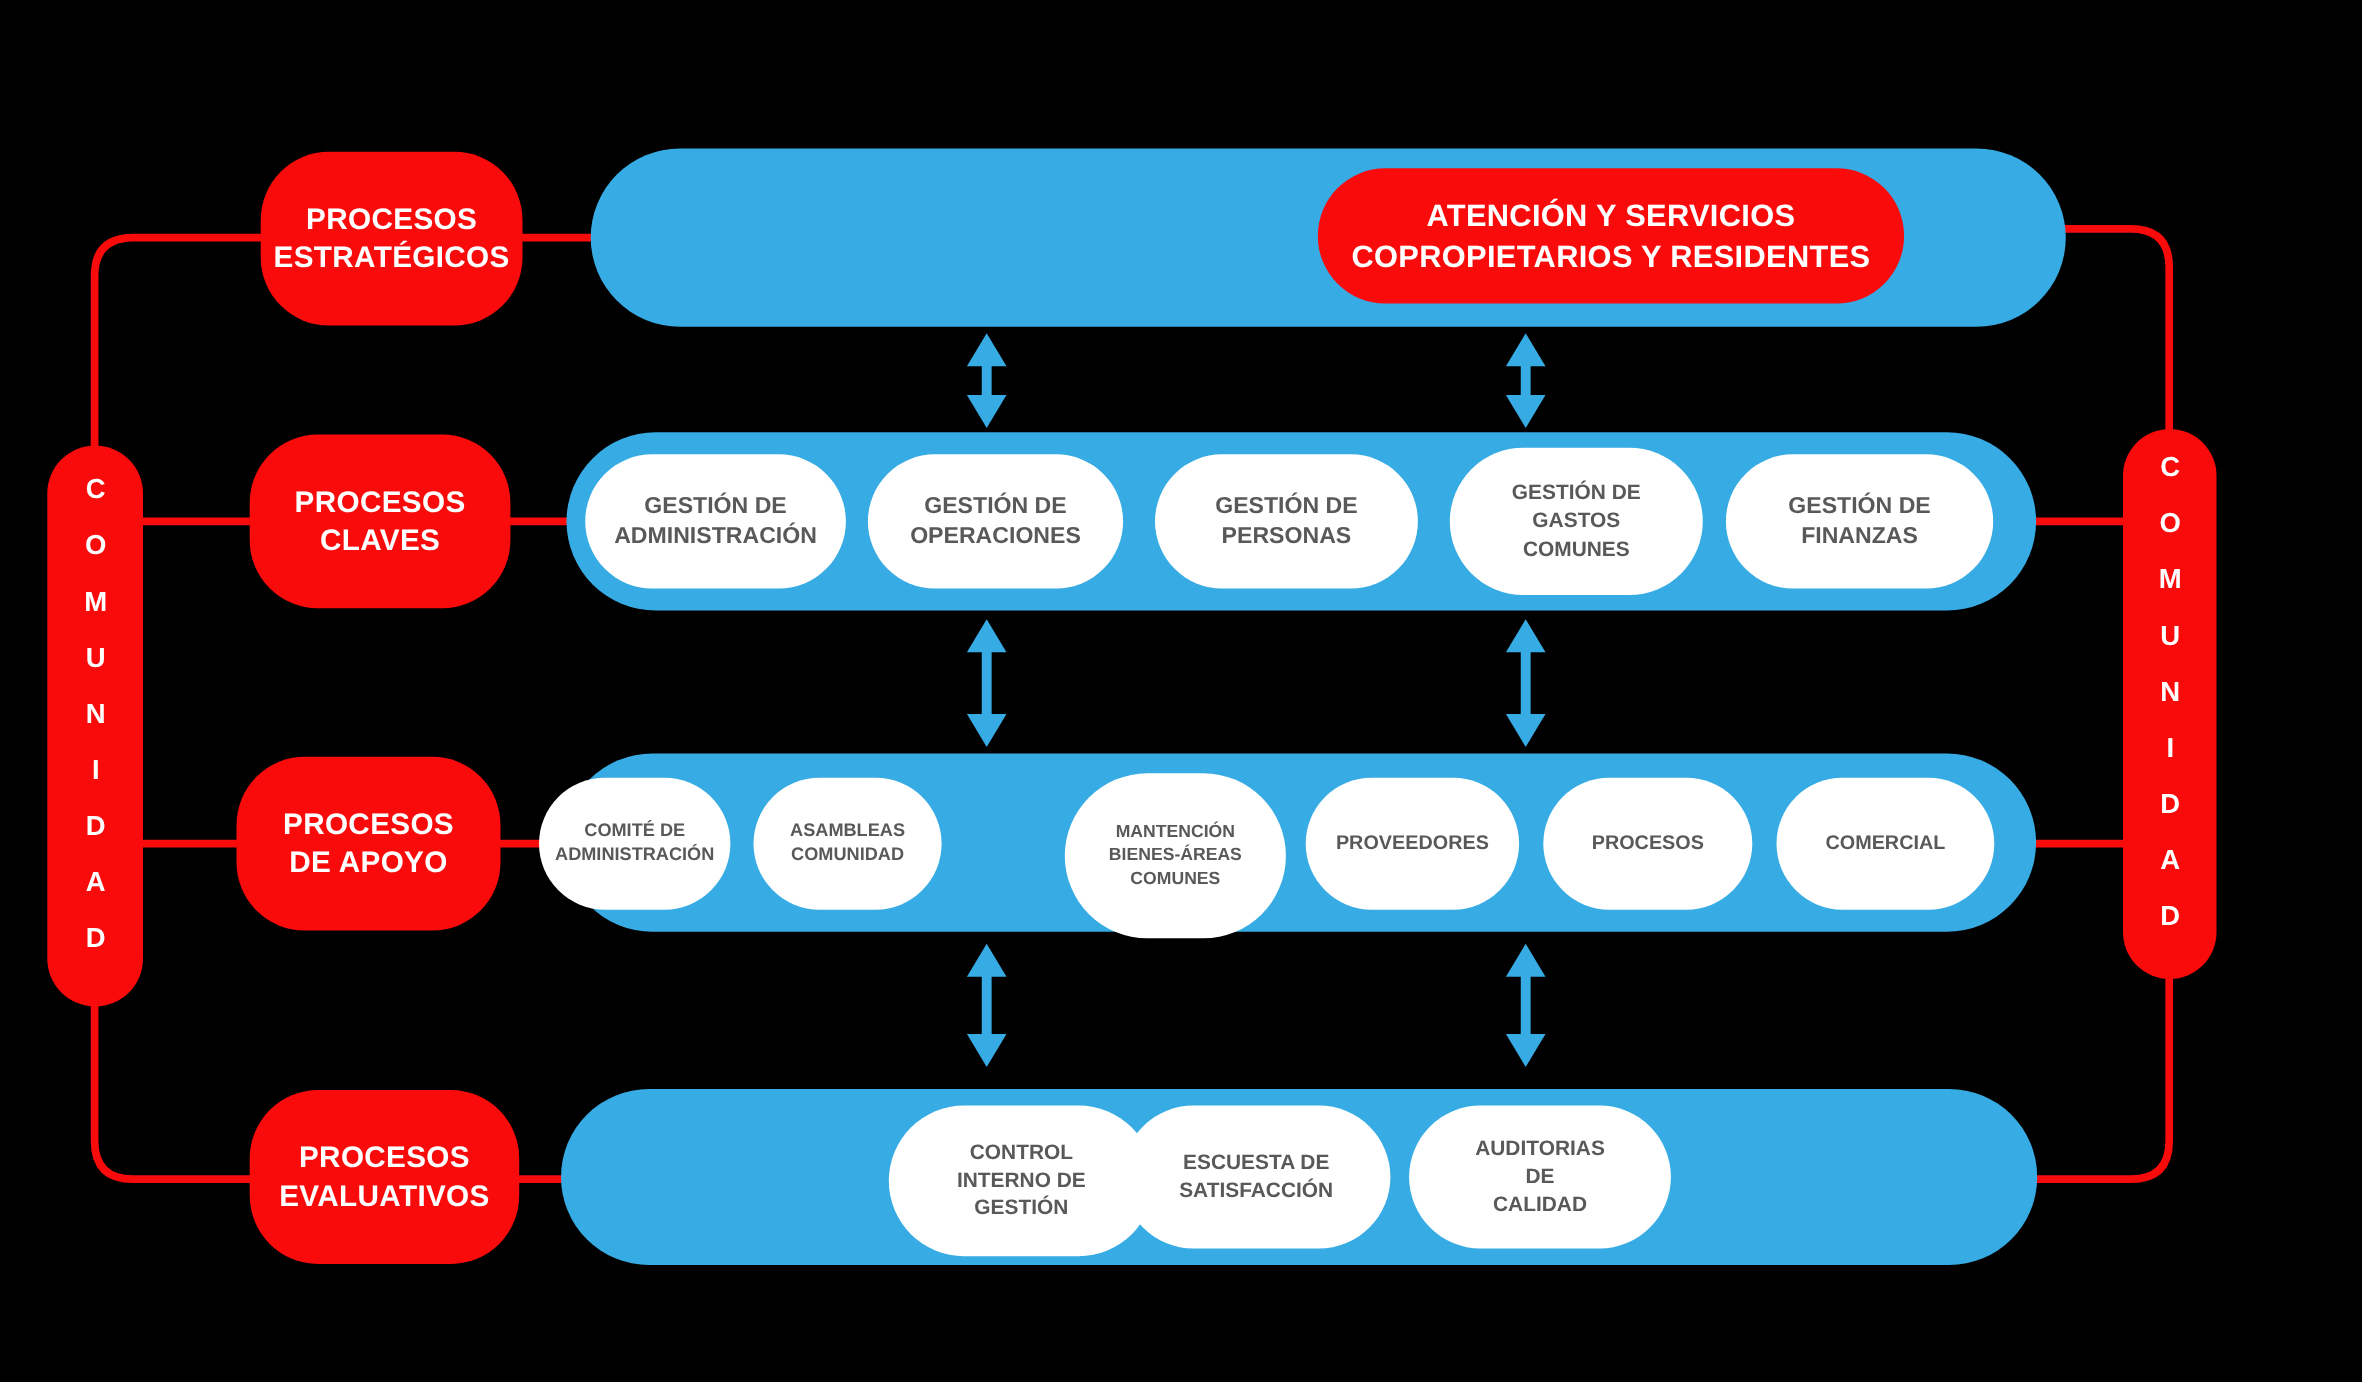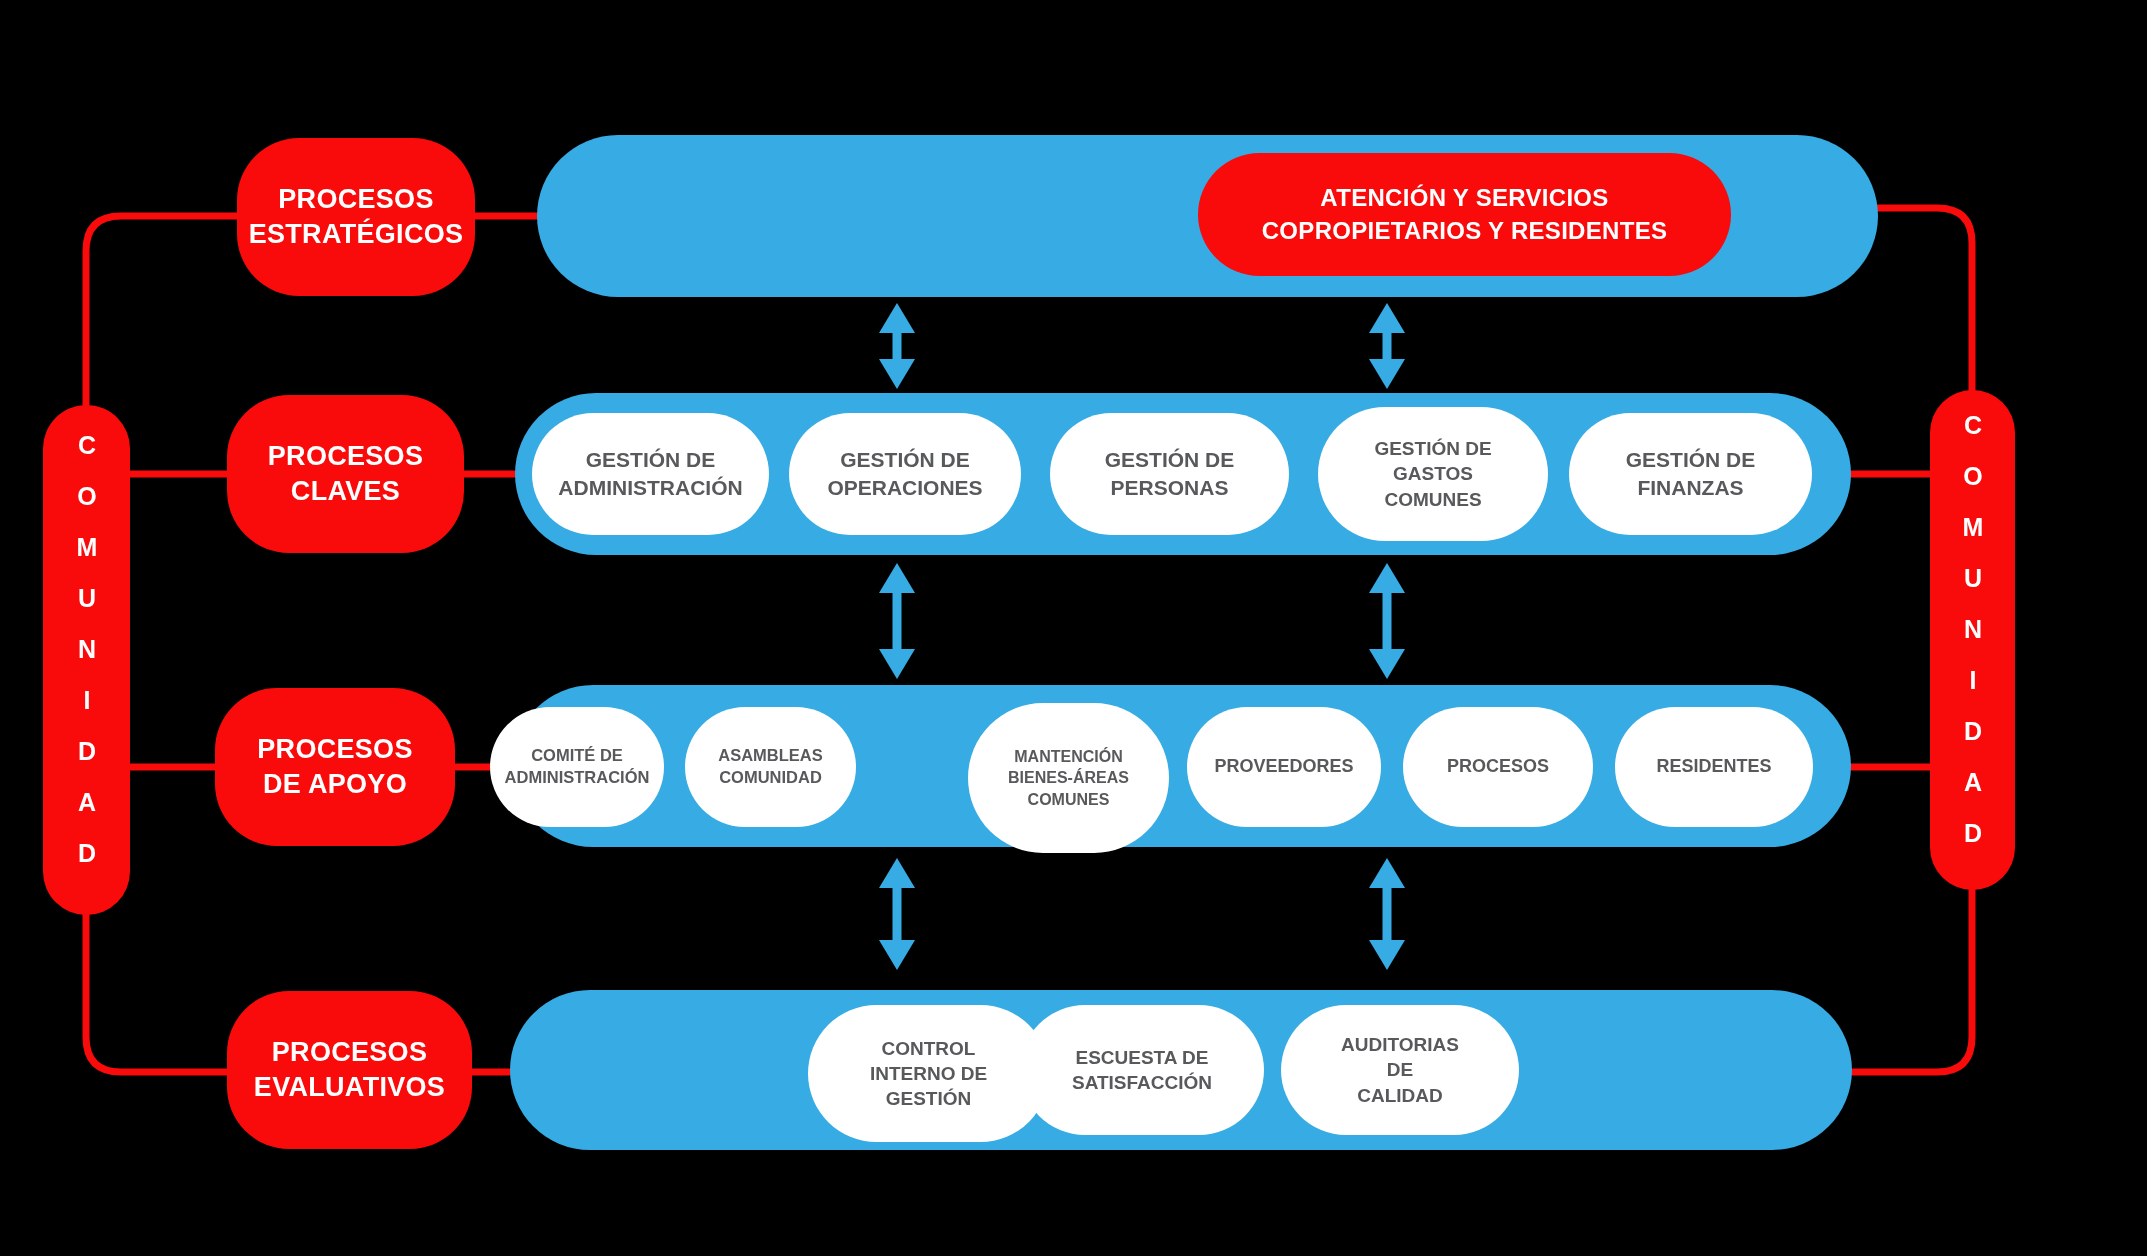--- a/index.html
+++ b/index.html
@@ -122,21 +122,21 @@
   <div class="rail" style="left:43px;top:405px;width:87px;height:510px;border-radius:44px;">
     <span class="rail-label">COMUNIDAD</span>
   </div>
   <div class="rail" style="left:1930px;top:390px;width:85px;height:500px;border-radius:43px;">
     <span class="rail-label">COMUNIDAD</span>
   </div>
 
   <div class="bar" style="left:537px;top:135px;width:1341px;height:162px;"></div>
   <div class="cat" style="left:237px;top:138px;width:238px;height:158px;">PROCESOS
 ESTRATÉGICOS</div>
-  <div class="rpill" style="left:1198px;top:153px;width:533px;height:123px;font-size:24px;">ATENCIÓN Y SERVICIOS
+  <div class="rpill" style="left:1198px;top:153px;width:533px;height:123px;font-size:28px;">ATENCIÓN Y SERVICIOS
 COPROPIETARIOS Y RESIDENTES</div>
 
   <div class="bar" style="left:515px;top:393px;width:1336px;height:162px;"></div>
   <div class="cat" style="left:227px;top:395px;width:237px;height:158px;">PROCESOS
 CLAVES</div>
   <div class="oval" style="left:532px;top:413px;width:237px;height:122px;font-size:21px;">GESTIÓN DE
 ADMINISTRACIÓN</div>
   <div class="oval" style="left:789px;top:413px;width:232px;height:122px;font-size:21px;">GESTIÓN DE
 OPERACIONES</div>
   <div class="oval" style="left:1050px;top:413px;width:239px;height:122px;font-size:21px;">GESTIÓN DE
@@ -152,21 +152,21 @@
 DE APOYO</div>
   <div class="oval" style="left:490px;top:707px;width:174px;height:120px;font-size:16.5px;">COMITÉ DE
 ADMINISTRACIÓN</div>
   <div class="oval" style="left:685px;top:707px;width:171px;height:120px;font-size:16.5px;">ASAMBLEAS
 COMUNIDAD</div>
   <div class="oval" style="left:968px;top:703px;width:201px;height:150px;font-size:16px;">MANTENCIÓN
 BIENES-ÁREAS
 COMUNES</div>
   <div class="oval" style="left:1187px;top:707px;width:194px;height:120px;font-size:18px;">PROVEEDORES</div>
   <div class="oval" style="left:1403px;top:707px;width:190px;height:120px;font-size:18px;">PROCESOS</div>
-  <div class="oval" style="left:1615px;top:707px;width:198px;height:120px;font-size:18px;">RESIDENTES</div>
+  <div class="oval" style="left:1615px;top:707px;width:198px;height:120px;font-size:18px;">COMERCIAL</div>
 
   <div class="bar" style="left:510px;top:990px;width:1342px;height:160px;"></div>
   <div class="cat" style="left:227px;top:991px;width:245px;height:158px;">PROCESOS
 EVALUATIVOS</div>
   <div class="oval" style="left:808px;top:1005px;width:241px;height:137px;font-size:19px;">CONTROL
 INTERNO DE
 GESTIÓN</div>
   <div class="oval" style="left:1020px;top:1005px;width:244px;height:130px;font-size:19px;">ESCUESTA DE
 SATISFACCIÓN</div>
   <div class="oval" style="left:1281px;top:1005px;width:238px;height:130px;font-size:19px;">AUDITORIAS

